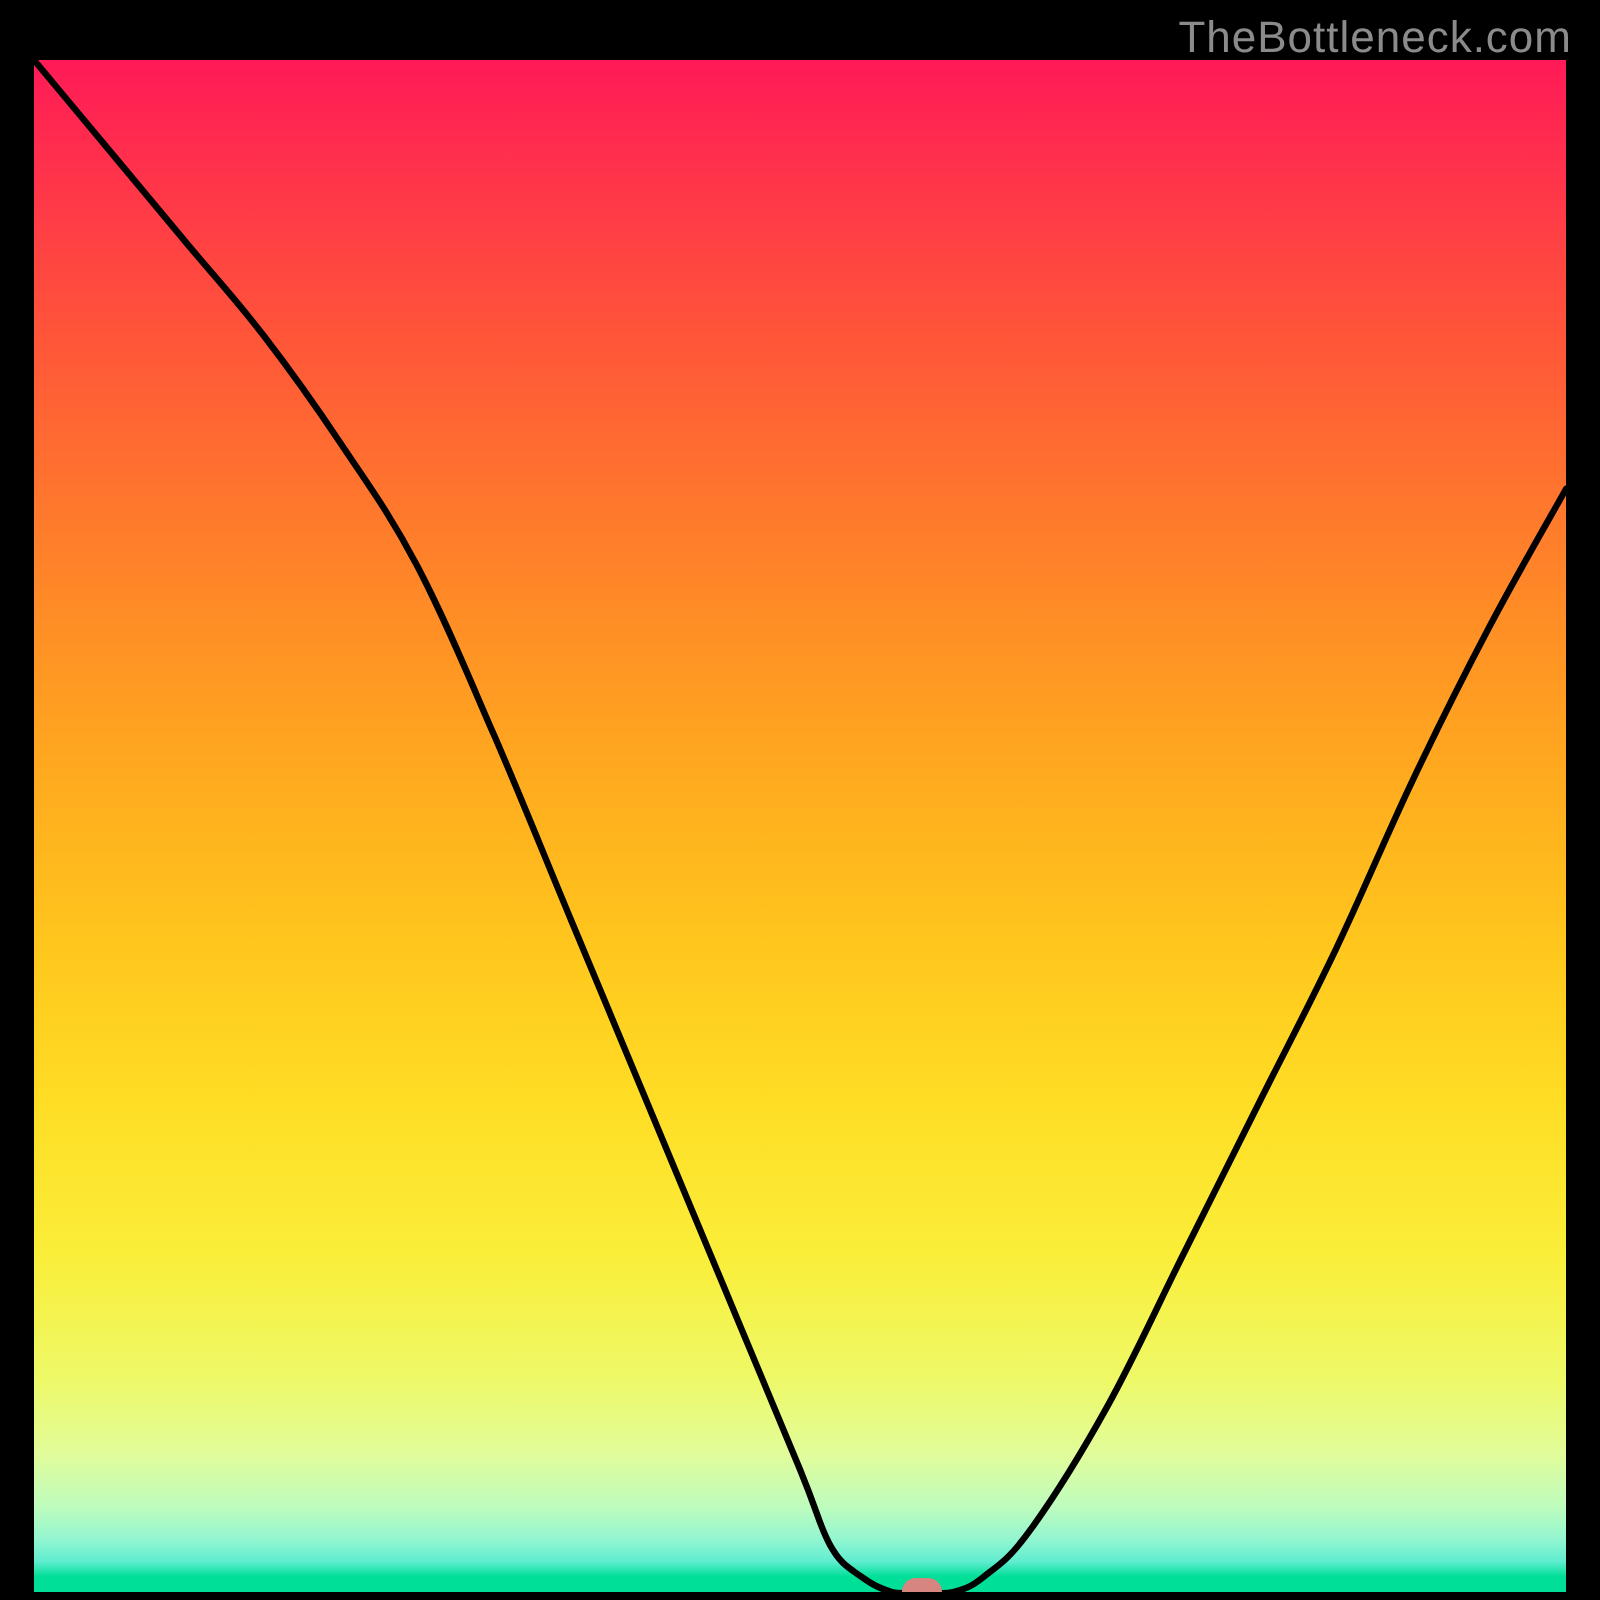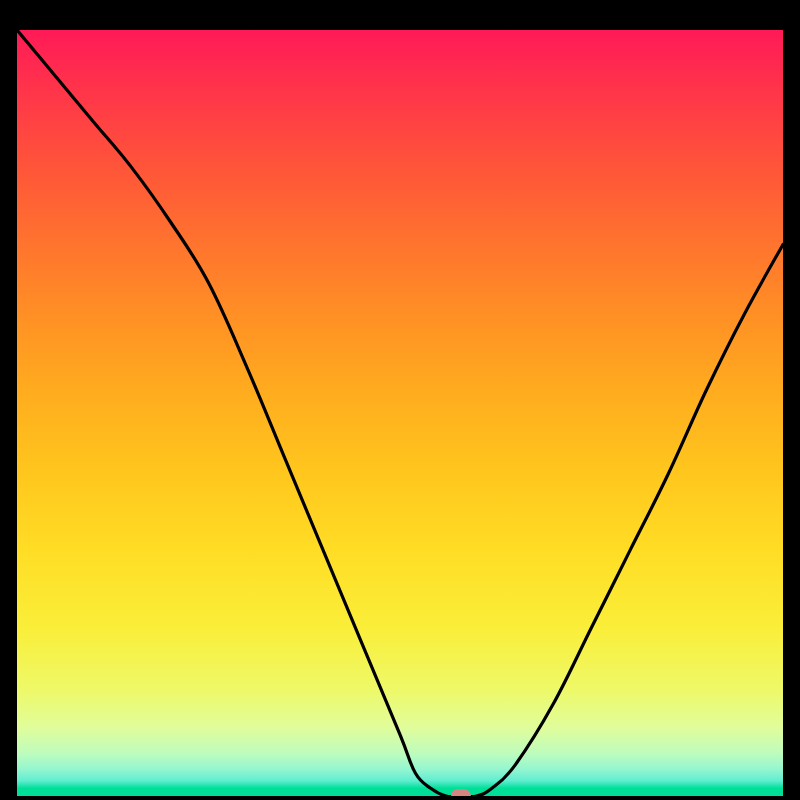--- a/index.html
+++ b/index.html
@@ -83,20 +83,21 @@
     background: #d68580;
     border-radius: 7px;
     z-index: 3;
     transform: translate(-50%, -50%);
   }
 </style>
 </head>
 <body>
 
 <div class="container">
+  <div class="watermark">TheBottleneck.com</div>
 
   <div class="plot-outer">
     <div class="plot-area">
       <div class="gradient-bg"></div>
 
       <svg class="curve" viewBox="0 0 766 766" preserveAspectRatio="none">
         <path fill="none" stroke="#000" stroke-width="3.2" stroke-linejoin="round" stroke-linecap="round" d="M 0 0 C 6.894 8.272800000000005, 24.512000000000004 29.414400000000043, 38.300000000000004 45.960000000000036 C 52.08800000000001 62.50560000000003, 62.81200000000001 75.37439999999997, 76.60000000000001 91.91999999999996 C 90.388 108.46559999999995, 101.112 119.95559999999999, 114.89999999999999 137.88 C 128.688 155.8044, 139.412 170.818, 153.20000000000002 191.5 C 166.98800000000003 212.182, 177.71200000000002 226.5828, 191.5 252.77999999999997 C 205.28799999999998 278.9772, 216.012 305.32759999999996, 229.79999999999998 337.03999999999996 C 243.58799999999997 368.75239999999997, 254.31199999999995 395.86879999999996, 268.09999999999997 428.96 C 281.888 462.0512, 292.612 487.7888, 306.40000000000003 520.88 C 320.18800000000005 553.9712, 330.912 579.7088, 344.7 612.8 C 358.488 645.8911999999999, 373.3484 681.2804, 383 704.72 C 392.6516 728.1596000000001, 392.8048 733.3684, 398.32 743.02 C 403.8352 752.6716, 408.12480000000005 754.2036, 413.64000000000004 758.34 C 419.15520000000004 762.4764, 423.44480000000004 764.6212, 428.96000000000004 766 C 434.47520000000003 767.3788, 438.7648 766, 444.28 766 C 449.79519999999997 766, 454.0848 767.3788, 459.59999999999997 766 C 465.11519999999996 764.6212, 468.026 763.8552000000001, 474.92 758.34 C 481.814 752.8248, 486.86960000000005 750.5268, 497.90000000000003 735.36 C 508.9304 720.1932, 522.4119999999999 698.8984, 536.1999999999999 674.08 C 549.9879999999999 649.2616, 560.712 625.056, 574.5 597.48 C 588.288 569.904, 599.0120000000001 548.456, 612.8000000000001 520.88 C 626.5880000000001 493.304, 637.312 473.2348, 651.1 444.28000000000003 C 664.888 415.32520000000005, 675.612 388.97479999999996, 689.4 360.02 C 703.188 331.0652, 713.9119999999999 309.6172, 727.6999999999999 283.42 C 741.4879999999999 257.2228, 759.106 226.88920000000002, 766 214.48000000000002"></path>
       </svg>
 
       <div class="marker" style="left: 444.28px; top: 766px;"></div>

